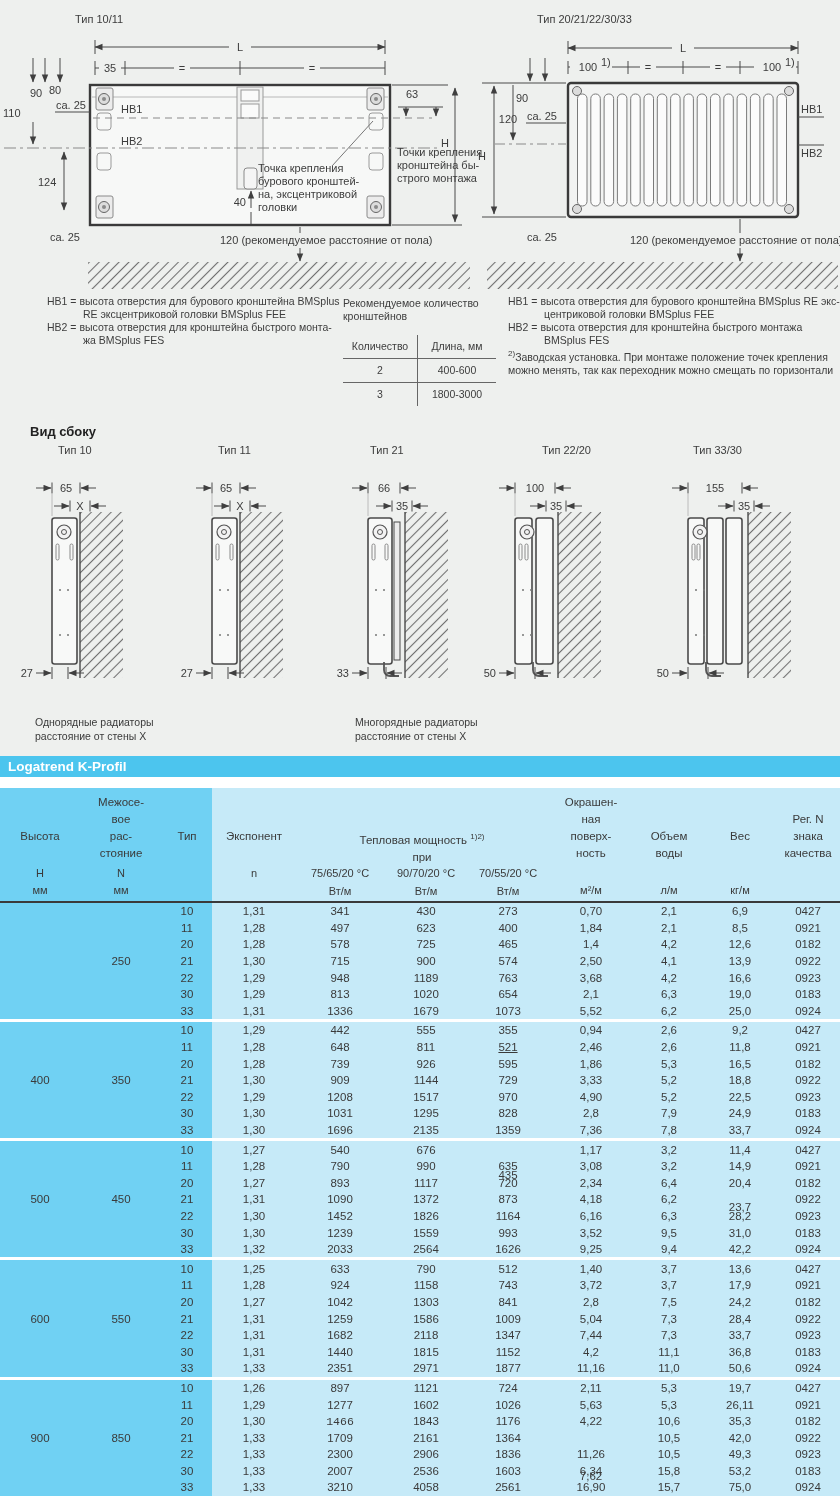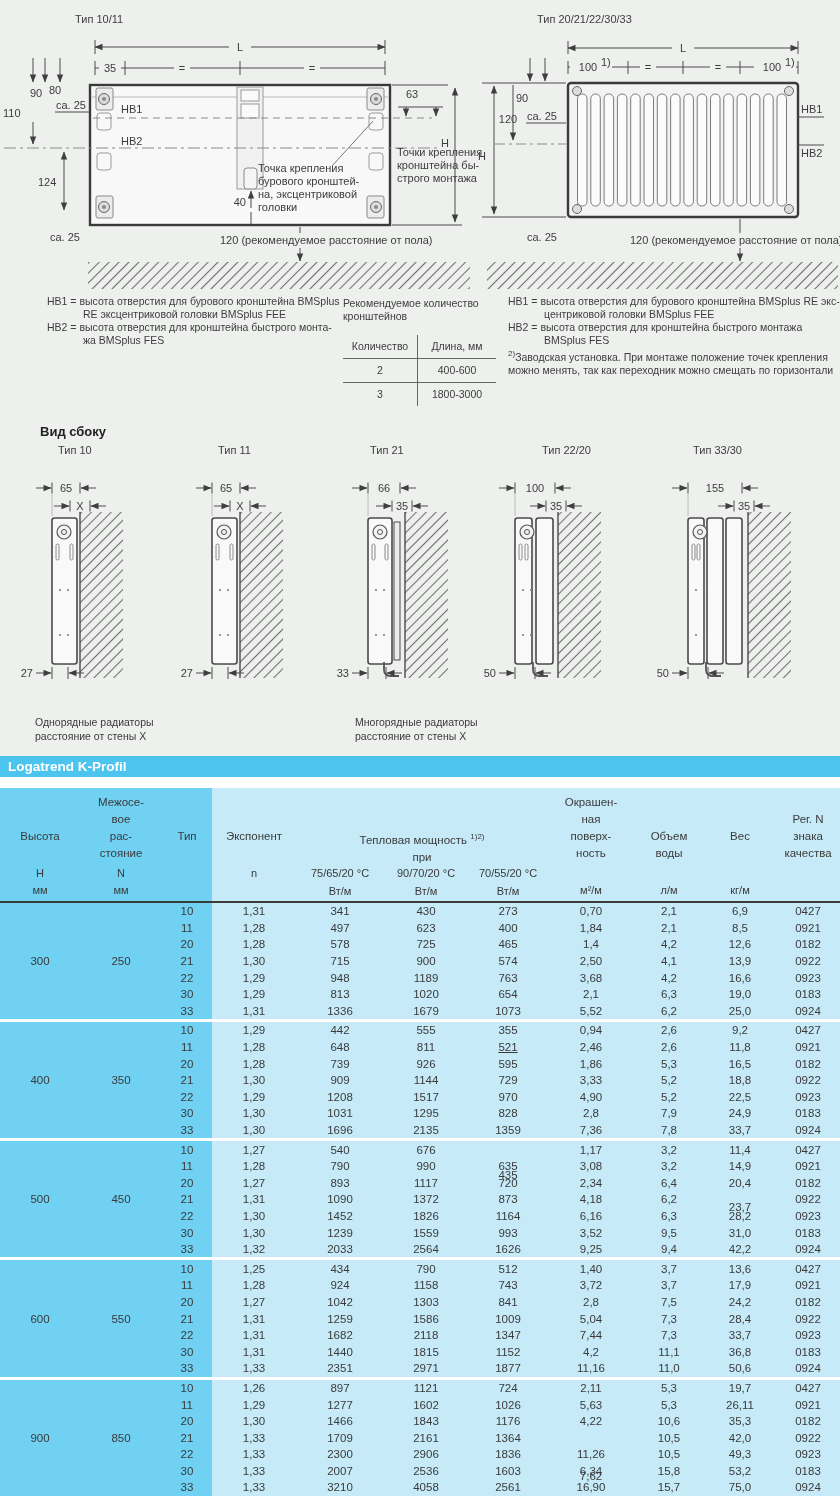--- a/index.html
+++ b/index.html
@@ -19,21 +19,21 @@
   .legend-left{left:47px;top:295px;width:300px;}
   .legend-mid{left:343px;top:297px;width:160px;}
   .legend-right{left:508px;top:295px;width:332px;}
   .btable{margin-top:12px;width:153px;font-size:10.5px;}
   .btable .brow{display:grid;grid-template-columns:75px 78px;}
   .btable .bcell{height:23px;display:flex;align-items:center;justify-content:center;}
   .btable .bcell.c1{border-right:1px solid #666;}
   .btable .brow.bh .bcell{border-bottom:1px solid #666;}
   .btable .brow.r1 .bcell{border-bottom:1px solid #666;}
   
-  .sv-heading{position:absolute;left:40px;top:424px;font-size:13px;font-weight:bold;color:#222;}
+  .sv-heading{position:absolute;left:30px;top:424px;font-size:13px;font-weight:bold;color:#222;}
   .sv-caption{position:absolute;top:716px;font-size:10.5px;line-height:13.5px;}
   .cap1{left:35px;} .cap2{left:355px;}
   
   .banner{position:absolute;left:0;top:756px;width:840px;height:21px;background:var(--banner);
     color:#fff;font-weight:bold;font-size:13.5px;line-height:21px;padding-left:8px;box-sizing:border-box;}
   
   .datatable{position:absolute;left:0;top:788px;width:840px;}
   .thead{display:grid;grid-template-columns:var(--cols);padding-top:6px;
     background:linear-gradient(to right,var(--cleft) 0 212px,var(--cright) 212px 100%);
     border-bottom:2px solid #3a3a3a;}
@@ -553,21 +553,20 @@
             <div>качества</div>
           </div>
         <div class="hu">
             <div></div>
             <div></div>
           </div>
       </div>
     </div>
     <div class="tbody" id="tbody">
         <div class="tgroup">
-          <div class="tc gspan" style="grid-column: 1;">300</div>
           <div class="tc gspan" style="grid-column: 2;">250</div>
           <div class="tc" style="grid-area: 1 / 3;">10</div>
           <div class="tc" style="grid-area: 1 / 4;">1,31</div>
           <div class="tc" style="grid-area: 1 / 5;">341</div>
           <div class="tc" style="grid-area: 1 / 6;">430</div>
           <div class="tc" style="grid-area: 1 / 7;">273</div>
           <div class="tc" style="grid-area: 1 / 8;">0,70</div>
           <div class="tc" style="grid-area: 1 / 9;">2,1</div>
           <div class="tc" style="grid-area: 1 / 10;">6,9</div>
           <div class="tc" style="grid-area: 1 / 11;">0427</div>
@@ -758,21 +757,21 @@
           <div class="tc" style="grid-area: 7 / 8;">9,25</div>
           <div class="tc" style="grid-area: 7 / 9;">9,4</div>
           <div class="tc" style="grid-area: 7 / 10;">42,2</div>
           <div class="tc" style="grid-area: 7 / 11;">0924</div>
         </div>
         <div class="tgroup">
           <div class="tc gspan" style="grid-column: 1;">600</div>
           <div class="tc gspan" style="grid-column: 2;">550</div>
           <div class="tc" style="grid-area: 1 / 3;">10</div>
           <div class="tc" style="grid-area: 1 / 4;">1,25</div>
-          <div class="tc" style="grid-area: 1 / 5;">434</div>
+          <div class="tc" style="grid-area: 1 / 5;">633</div>
           <div class="tc" style="grid-area: 1 / 6;">790</div>
           <div class="tc" style="grid-area: 1 / 7;">512</div>
           <div class="tc" style="grid-area: 1 / 8;">1,40</div>
           <div class="tc" style="grid-area: 1 / 9;">3,7</div>
           <div class="tc" style="grid-area: 1 / 10;">13,6</div>
           <div class="tc" style="grid-area: 1 / 11;">0427</div>
           <div class="tc" style="grid-area: 2 / 3;">11</div>
           <div class="tc" style="grid-area: 2 / 4;">1,28</div>
           <div class="tc" style="grid-area: 2 / 5;">924</div>
           <div class="tc" style="grid-area: 2 / 6;">1158</div>
@@ -843,21 +842,21 @@
           <div class="tc" style="grid-area: 2 / 4;">1,29</div>
           <div class="tc" style="grid-area: 2 / 5;">1277</div>
           <div class="tc" style="grid-area: 2 / 6;">1602</div>
           <div class="tc" style="grid-area: 2 / 7;">1026</div>
           <div class="tc" style="grid-area: 2 / 8;">5,63</div>
           <div class="tc" style="grid-area: 2 / 9;">5,3</div>
           <div class="tc" style="grid-area: 2 / 10;">26,11</div>
           <div class="tc" style="grid-area: 2 / 11;">0921</div>
           <div class="tc" style="grid-area: 3 / 3;">20</div>
           <div class="tc" style="grid-area: 3 / 4;">1,30</div>
-          <div class="tc" style="grid-area: 3 / 5;">1466</div>
+          <div class="tc" style="grid-area: 3 / 5; font-family: Liberation Mono, monospace;">1466</div>
           <div class="tc" style="grid-area: 3 / 6;">1843</div>
           <div class="tc" style="grid-area: 3 / 7;">1176</div>
           <div class="tc" style="grid-area: 3 / 8;">4,22</div>
           <div class="tc" style="grid-area: 3 / 9;">10,6</div>
           <div class="tc" style="grid-area: 3 / 10;">35,3</div>
           <div class="tc" style="grid-area: 3 / 11;">0182</div>
           <div class="tc" style="grid-area: 4 / 3;">21</div>
           <div class="tc" style="grid-area: 4 / 4;">1,33</div>
           <div class="tc" style="grid-area: 4 / 5;">1709</div>
           <div class="tc" style="grid-area: 4 / 6;">2161</div>

